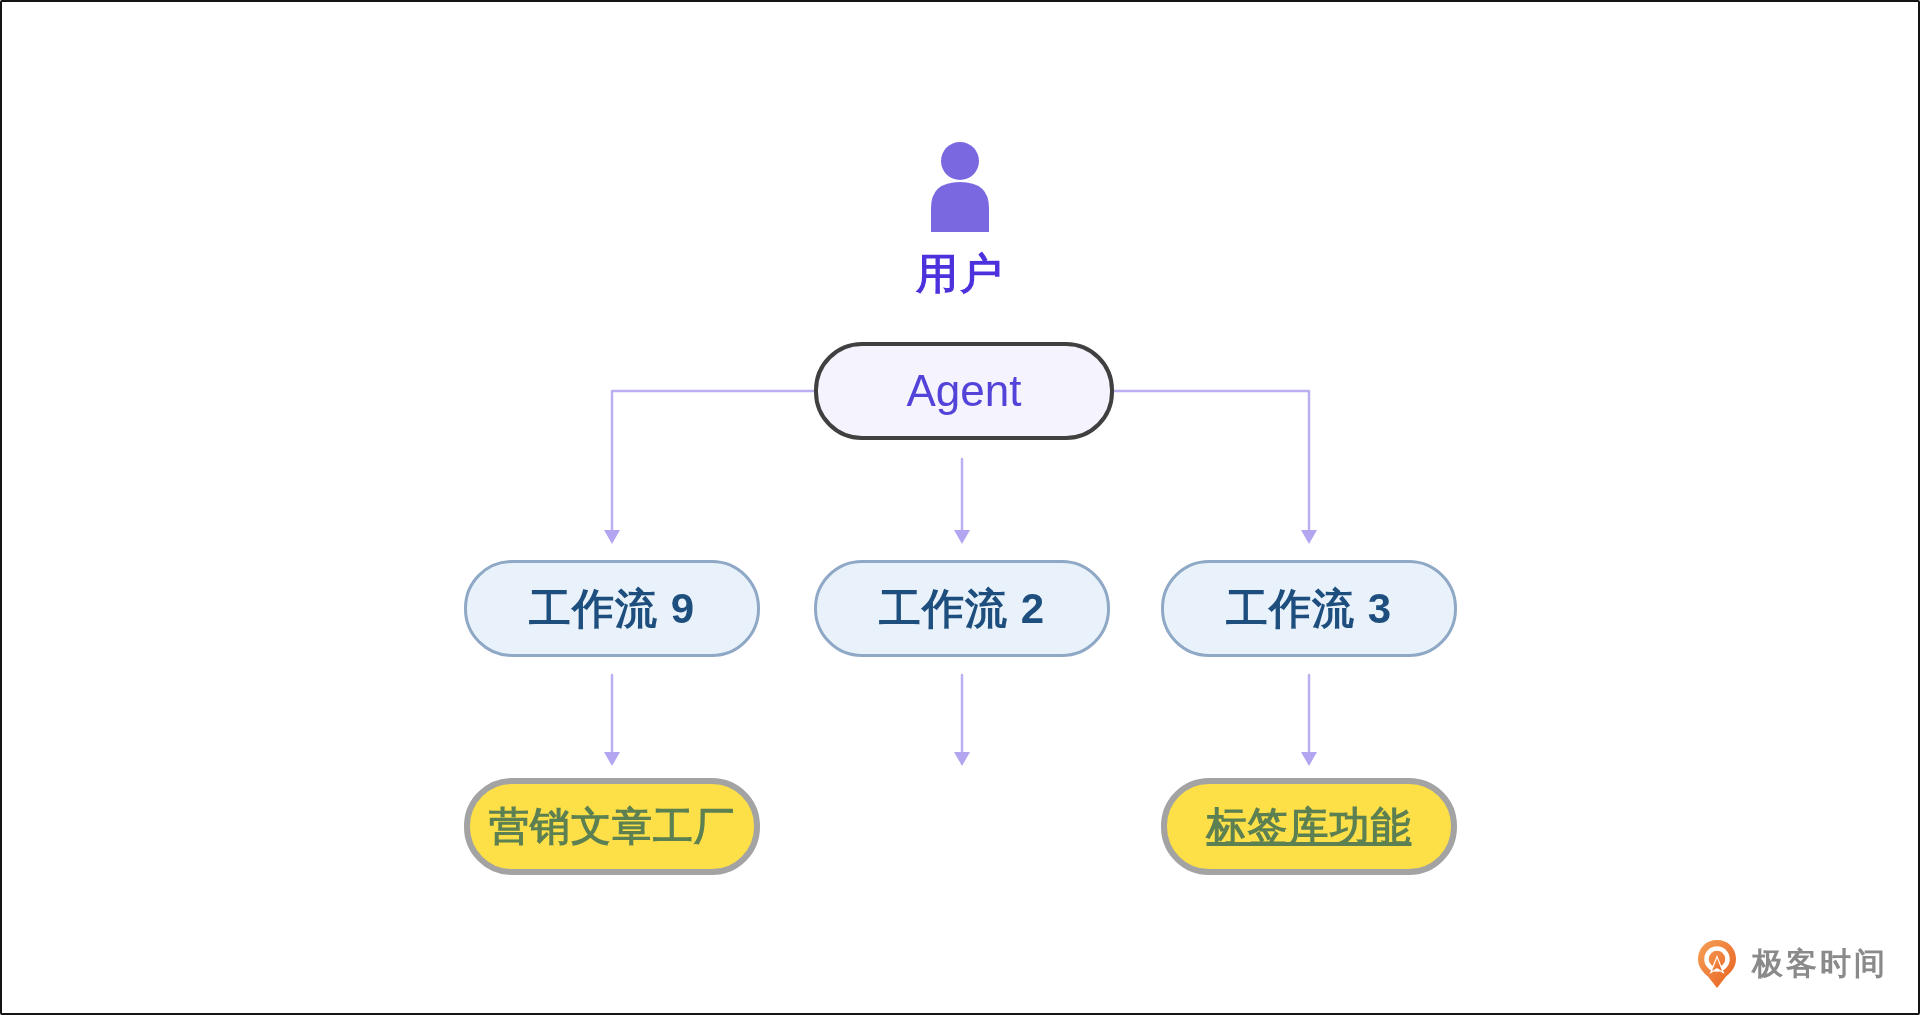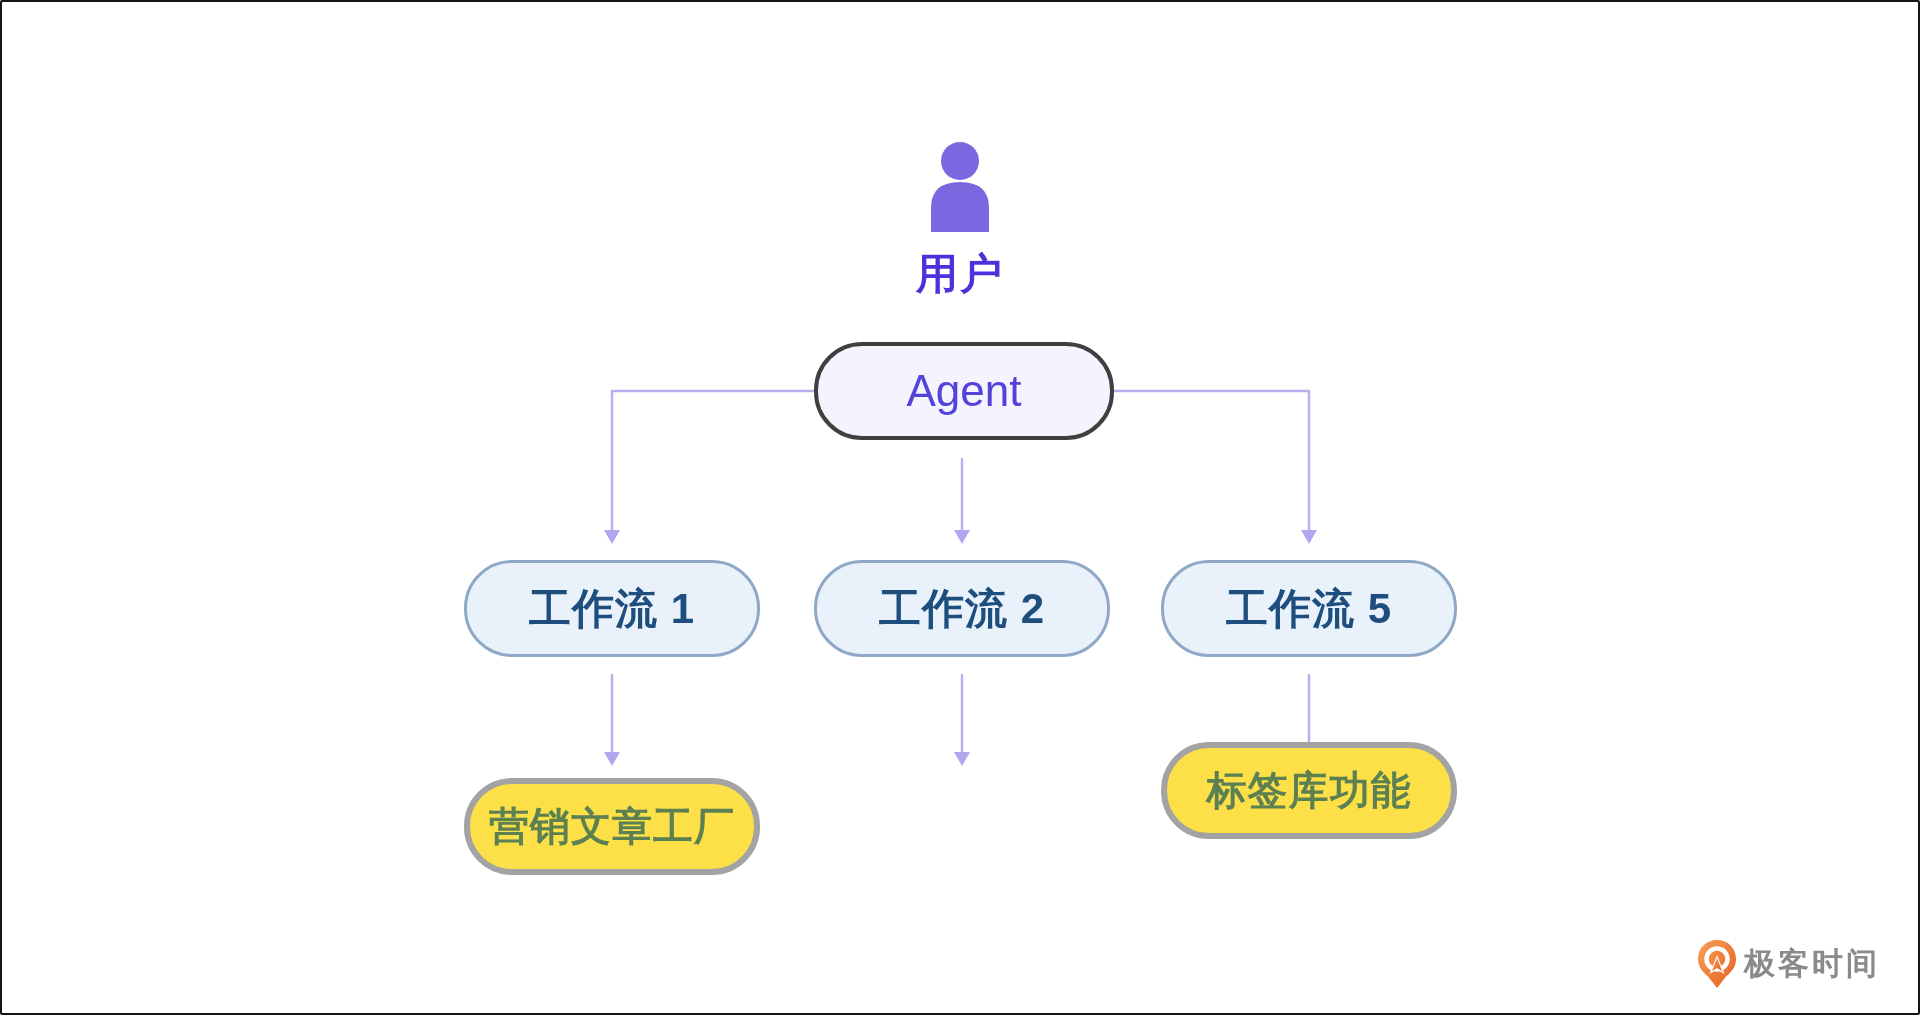--- a/index.html
+++ b/index.html
@@ -35,25 +35,25 @@
   }
   .wf1{left:462px;top:558px;}
   .wf2{left:812px;top:558px;}
   .wf3{left:1159px;top:558px;}
   .out{
     background:#fde047;border:6px solid #a3a3a3;
     color:#5C8052;font-size:40px;font-weight:600;letter-spacing:1px;
   }
   .out1{left:462px;top:776px;}
   .out2{left:812px;top:776px;}
-  .out3{left:1159px;top:740px;}
+  .out3{left:1159px;top:776px;text-decoration:underline;}
 
   .brand{
     position:absolute;left:1694px;top:936px;height:52px;
-    display:flex;align-items:center;gap:6px;
+    display:flex;align-items:center;gap:14px;
   }
   .brand-text{
     font-size:31px;font-weight:600;color:#8A8A8A;letter-spacing:3px;
   }
 </style>
 </head>
 <body>
 
 <div class="canvas">
 
@@ -83,23 +83,23 @@
   <div class="user-group">
     <svg class="user-icon-svg" width="72" height="92" viewBox="0 0 72 92">
       <circle cx="36" cy="21" r="19" fill="#7A68E0"></circle>
       <path d="M7,92 L7,68 Q7,42 36,42 Q65,42 65,68 L65,92 Z" fill="#7A68E0"></path>
     </svg>
     <div class="user-label">用户</div>
   </div>
 
   <div class="node agent">Agent</div>
 
-  <div class="node wf wf1">工作流 1</div>
+  <div class="node wf wf1">工作流 9</div>
   <div class="node wf wf2">工作流 2</div>
-  <div class="node wf wf3">工作流 5</div>
+  <div class="node wf wf3">工作流 3</div>
 
   <div class="node out out1">营销文章工厂</div>
   <div class="node out out3">标签库功能</div>
 
   <div class="brand">
     <svg width="42" height="50" viewBox="0 0 42 50">
       <defs>
         <linearGradient id="gk" x1="0" y1="0" x2="1" y2="1">
           <stop offset="0" stop-color="#F6A158"></stop>
           <stop offset="1" stop-color="#E75F1F"></stop>

